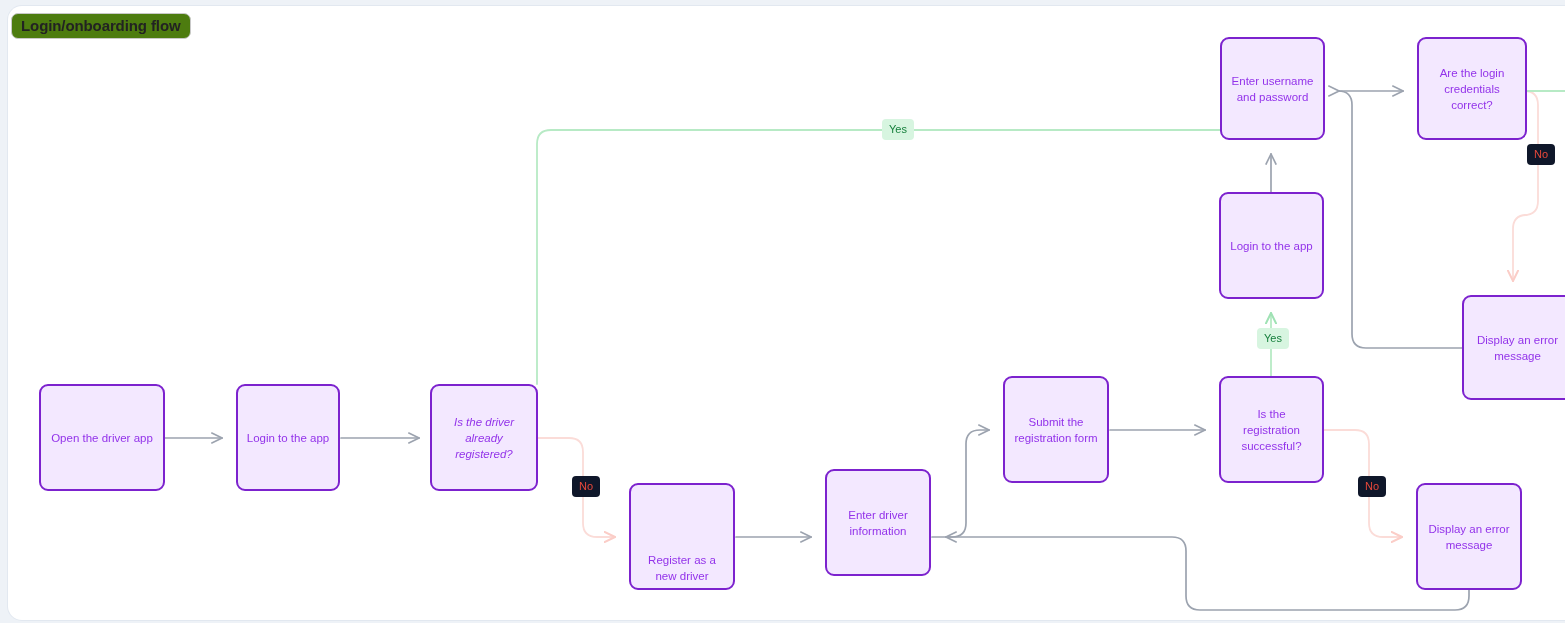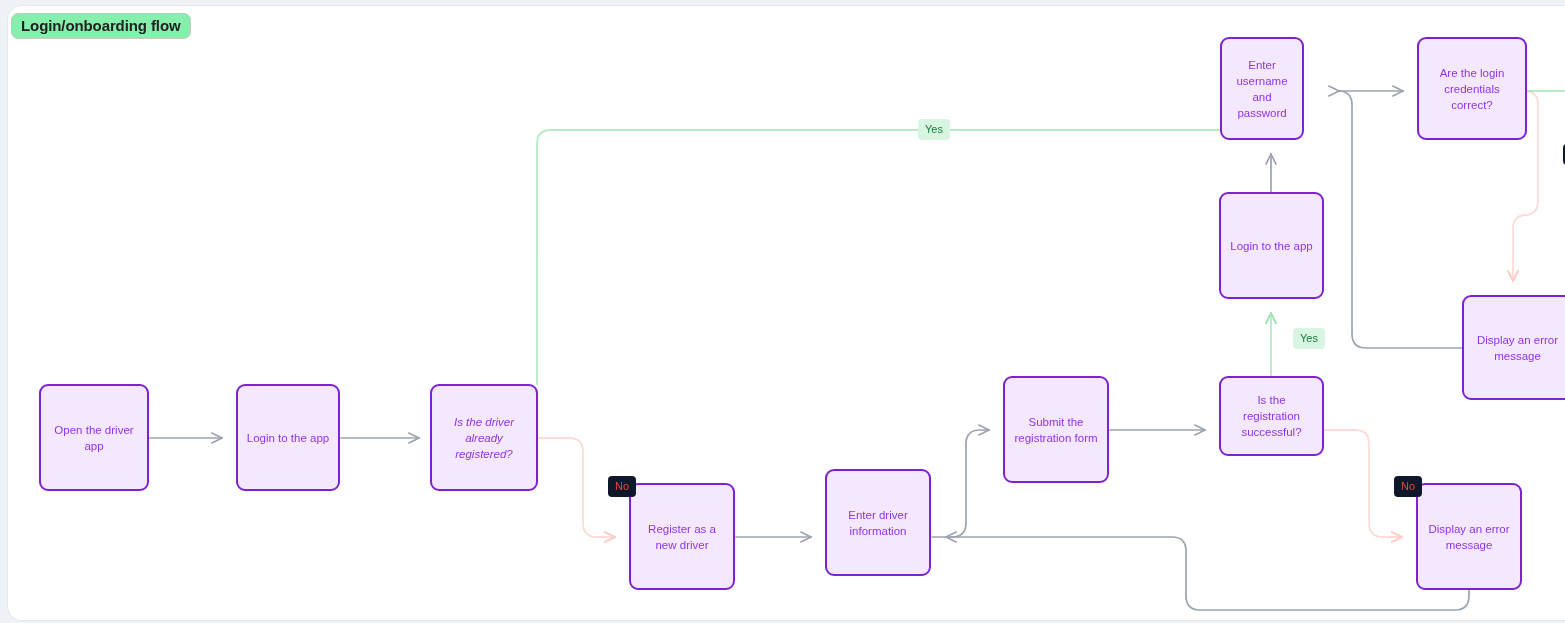--- a/index.html
+++ b/index.html
@@ -28,21 +28,21 @@
     border-top-left-radius: 14px;
     border-bottom-left-radius: 14px;
     box-shadow: 0 0 0 1px #e2e8f0;
     overflow: hidden;
   }
   
   #frame-title {
     position: absolute;
     left: 11px;
     top: 13px;
-    background: #86efac;
+    background: #4d7c0f;
     border: 1px solid #c9c9c9;
     border-radius: 7px;
     padding: 3px 9px 4px 9px;
     font-size: 15px;
     font-weight: bold;
     color: #222222;
     letter-spacing: -0.1px;
     line-height: 17px;
     z-index: 40;
     white-space: nowrap;
@@ -78,21 +78,20 @@
   .edge-label {
     position: absolute;
     box-sizing: border-box;
     font-size: 11px;
     line-height: 13px;
     text-align: right;
     border-radius: 4px;
     padding: 4px 7px;
     z-index: 30;
     white-space: nowrap;
-    margin-left: 36px;
   }
   .edge-label.yes {
     background: #d7f5e0;
     color: #17803d;
   }
   .edge-label.no {
     background: #0f172a;
     color: #e8483a;
   }
 </style>
@@ -158,48 +157,48 @@
 
         
         <path d="M 1454 342 L 1358 342 Q 1344 342 1344 328 L 1344 99 Q 1344 85 1330 85 L 1331 85" stroke="#9ca3af" stroke-width="1.7" marker-end="url(#ah-gray)"></path>
 
          off-canvas right --&gt;
         <path d="M 1510 85 L 1565 85" stroke="#b7eac5" stroke-width="1.8"></path>
       </g>
     </svg>
 
     <div id="nodes-layer">
-        <div class="node" style="left: 31px; top: 378px; width: 110px; height: 107px;">
+        <div class="node" style="left: 31px; top: 378px; width: 126px; height: 107px;">
           <span>Open the driver app</span>
         </div>
         <div class="node" style="left: 228px; top: 378px; width: 104px; height: 107px;">
           <span>Login to the app</span>
         </div>
         <div class="node" style="left: 422px; top: 378px; width: 108px; height: 107px; font-style: italic;">
           <span>Is the driver already registered?</span>
         </div>
-        <div class="node" style="left: 621px; top: 477px; width: 106px; height: 107px;">
+        <div class="node" style="left: 621px; top: 477px; width: 106px; height: 107px; align-items: flex-end;">
           <span>Register as a new driver</span>
         </div>
         <div class="node" style="left: 817px; top: 463px; width: 106px; height: 107px;">
           <span>Enter driver information</span>
         </div>
         <div class="node" style="left: 995px; top: 370px; width: 106px; height: 107px;">
           <span>Submit the registration form</span>
         </div>
-        <div class="node" style="left: 1211px; top: 370px; width: 105px; height: 80px;">
+        <div class="node" style="left: 1211px; top: 370px; width: 105px; height: 107px;">
           <span>Is the registration successful?</span>
         </div>
         <div class="node" style="left: 1408px; top: 477px; width: 106px; height: 107px;">
           <span>Display an error message</span>
         </div>
         <div class="node" style="left: 1211px; top: 186px; width: 105px; height: 107px;">
           <span>Login to the app</span>
         </div>
-        <div class="node" style="left: 1212px; top: 31px; width: 84px; height: 103px; align-items: center;">
+        <div class="node" style="left: 1212px; top: 31px; width: 105px; height: 103px; align-items: center;">
           <span>Enter username and password</span>
         </div>
         <div class="node" style="left: 1409px; top: 31px; width: 110px; height: 103px;">
           <span>Are the login credentials correct?</span>
         </div>
         <div class="node" style="left: 1454px; top: 289px; width: 111px; height: 105px;">
           <span>Display an error message</span>
         </div>
       </div>
     <div id="labels-layer">

